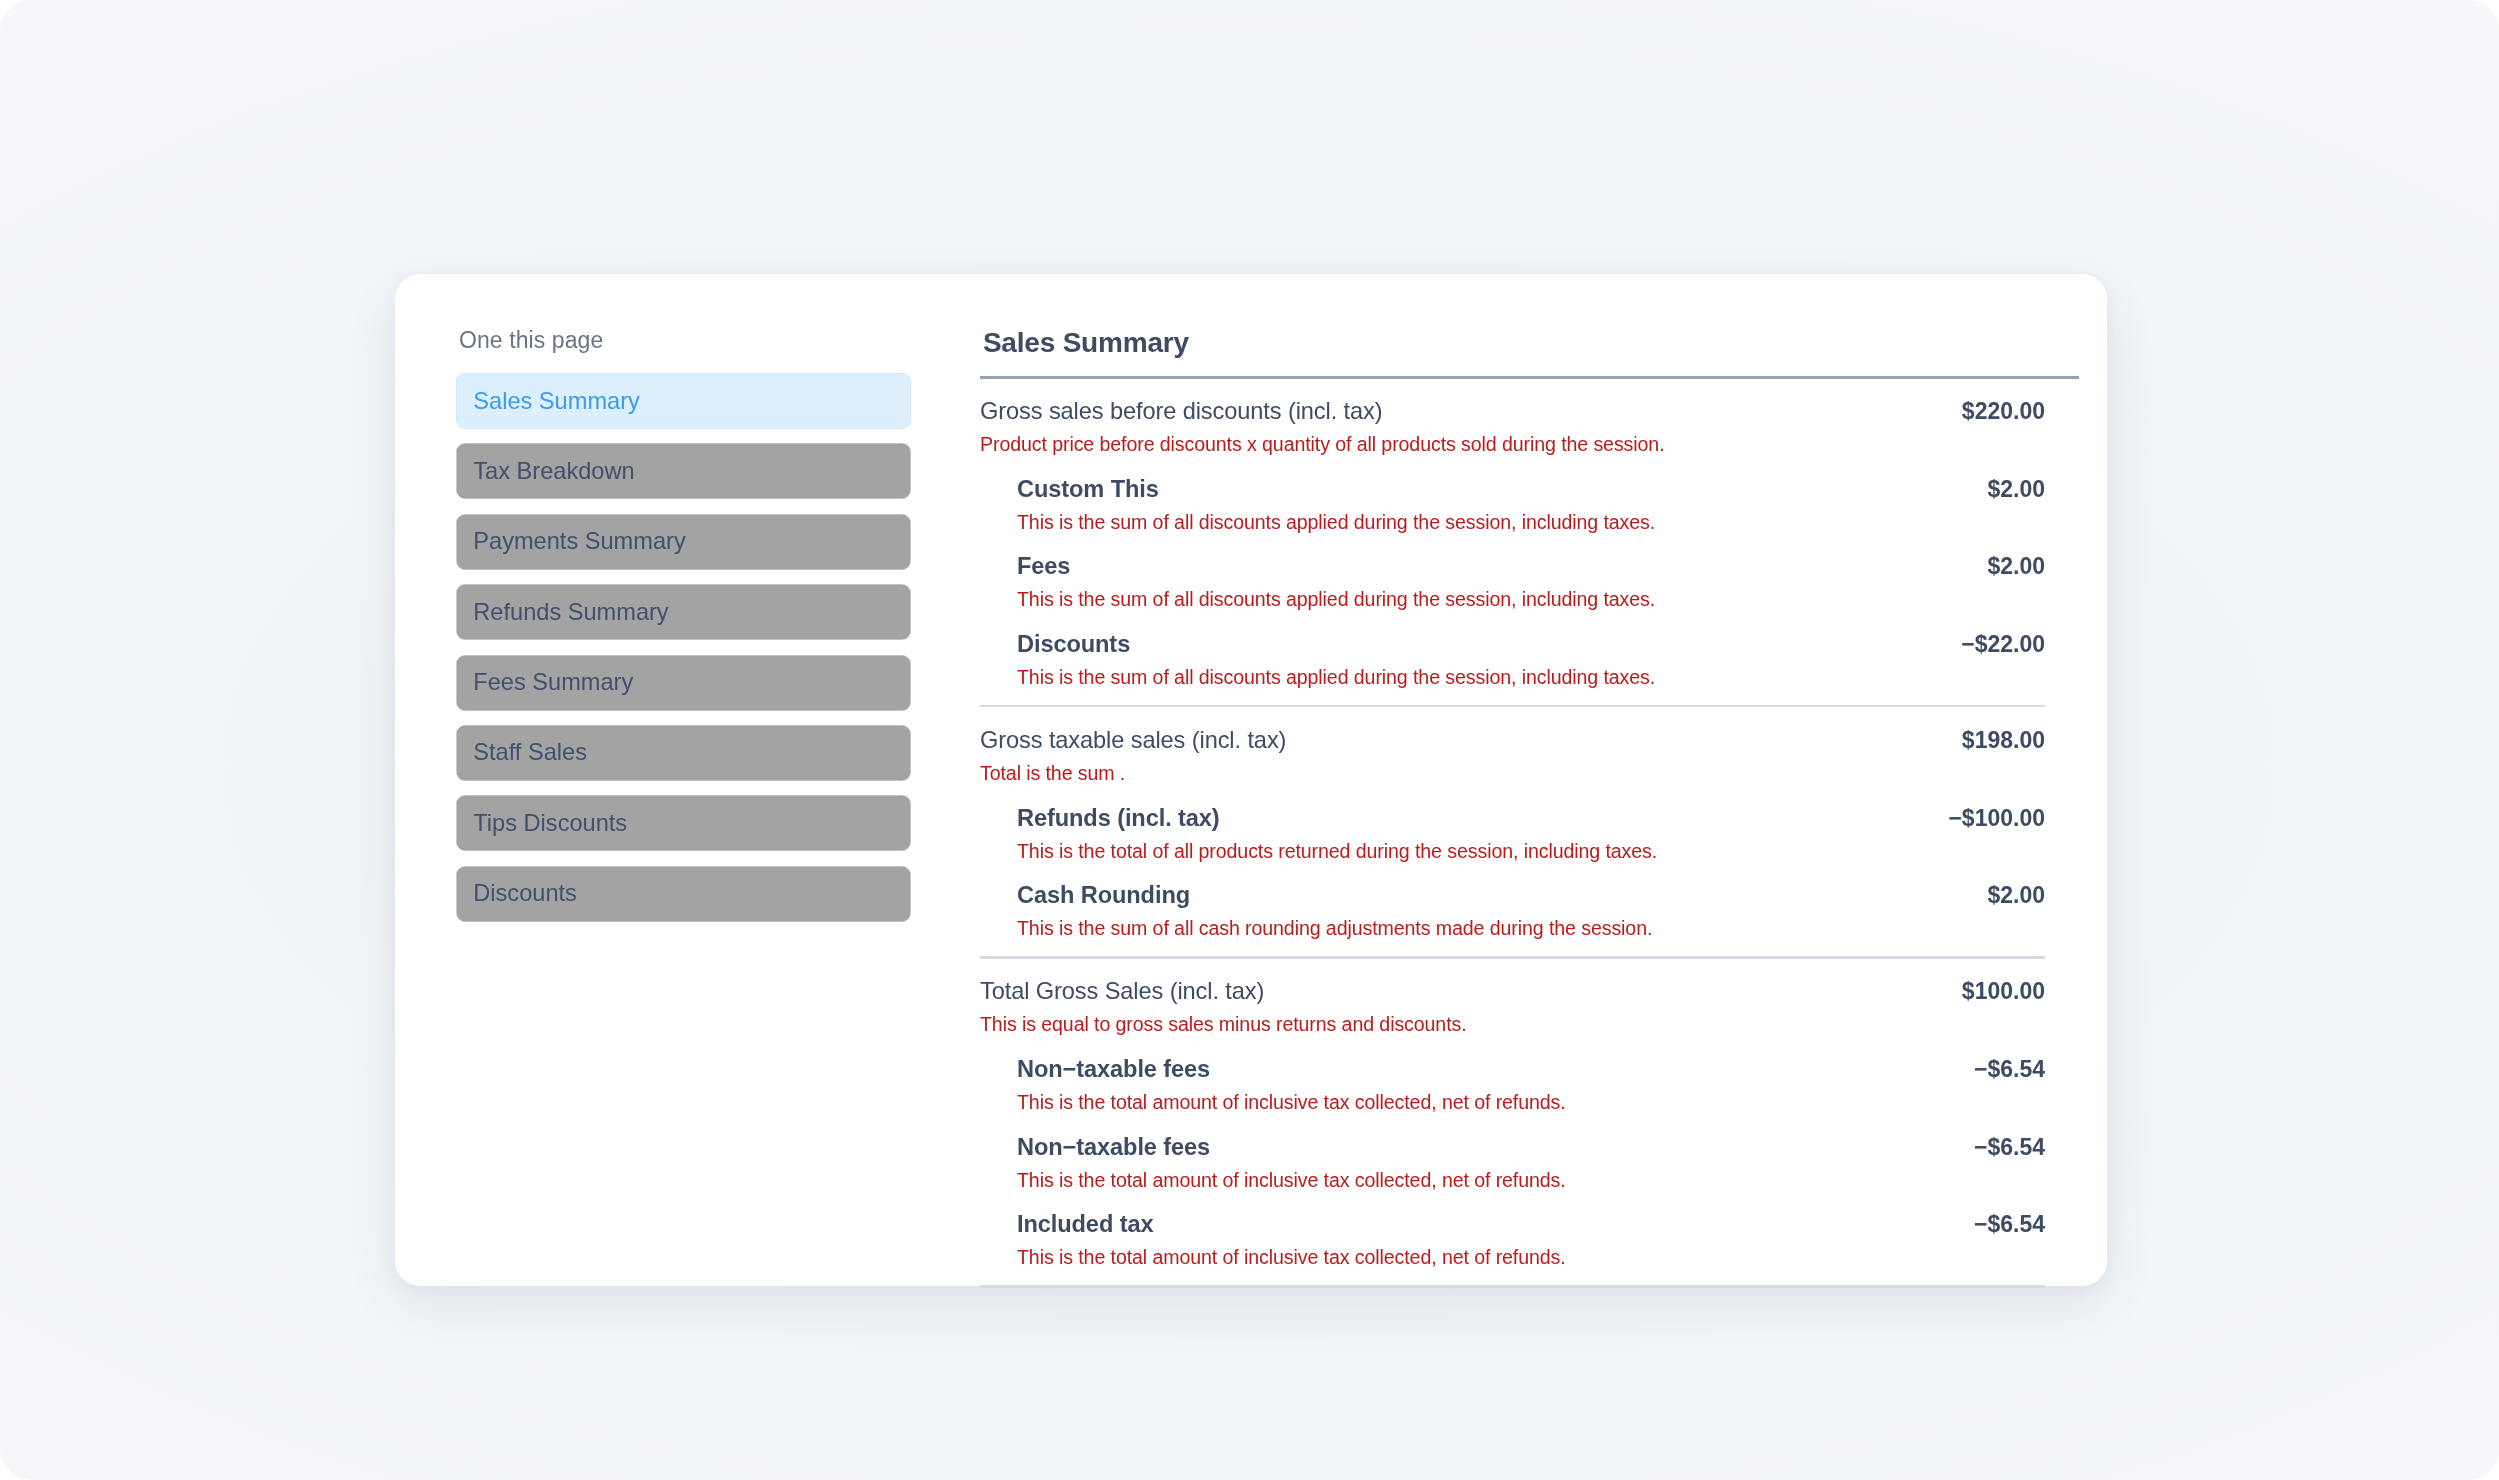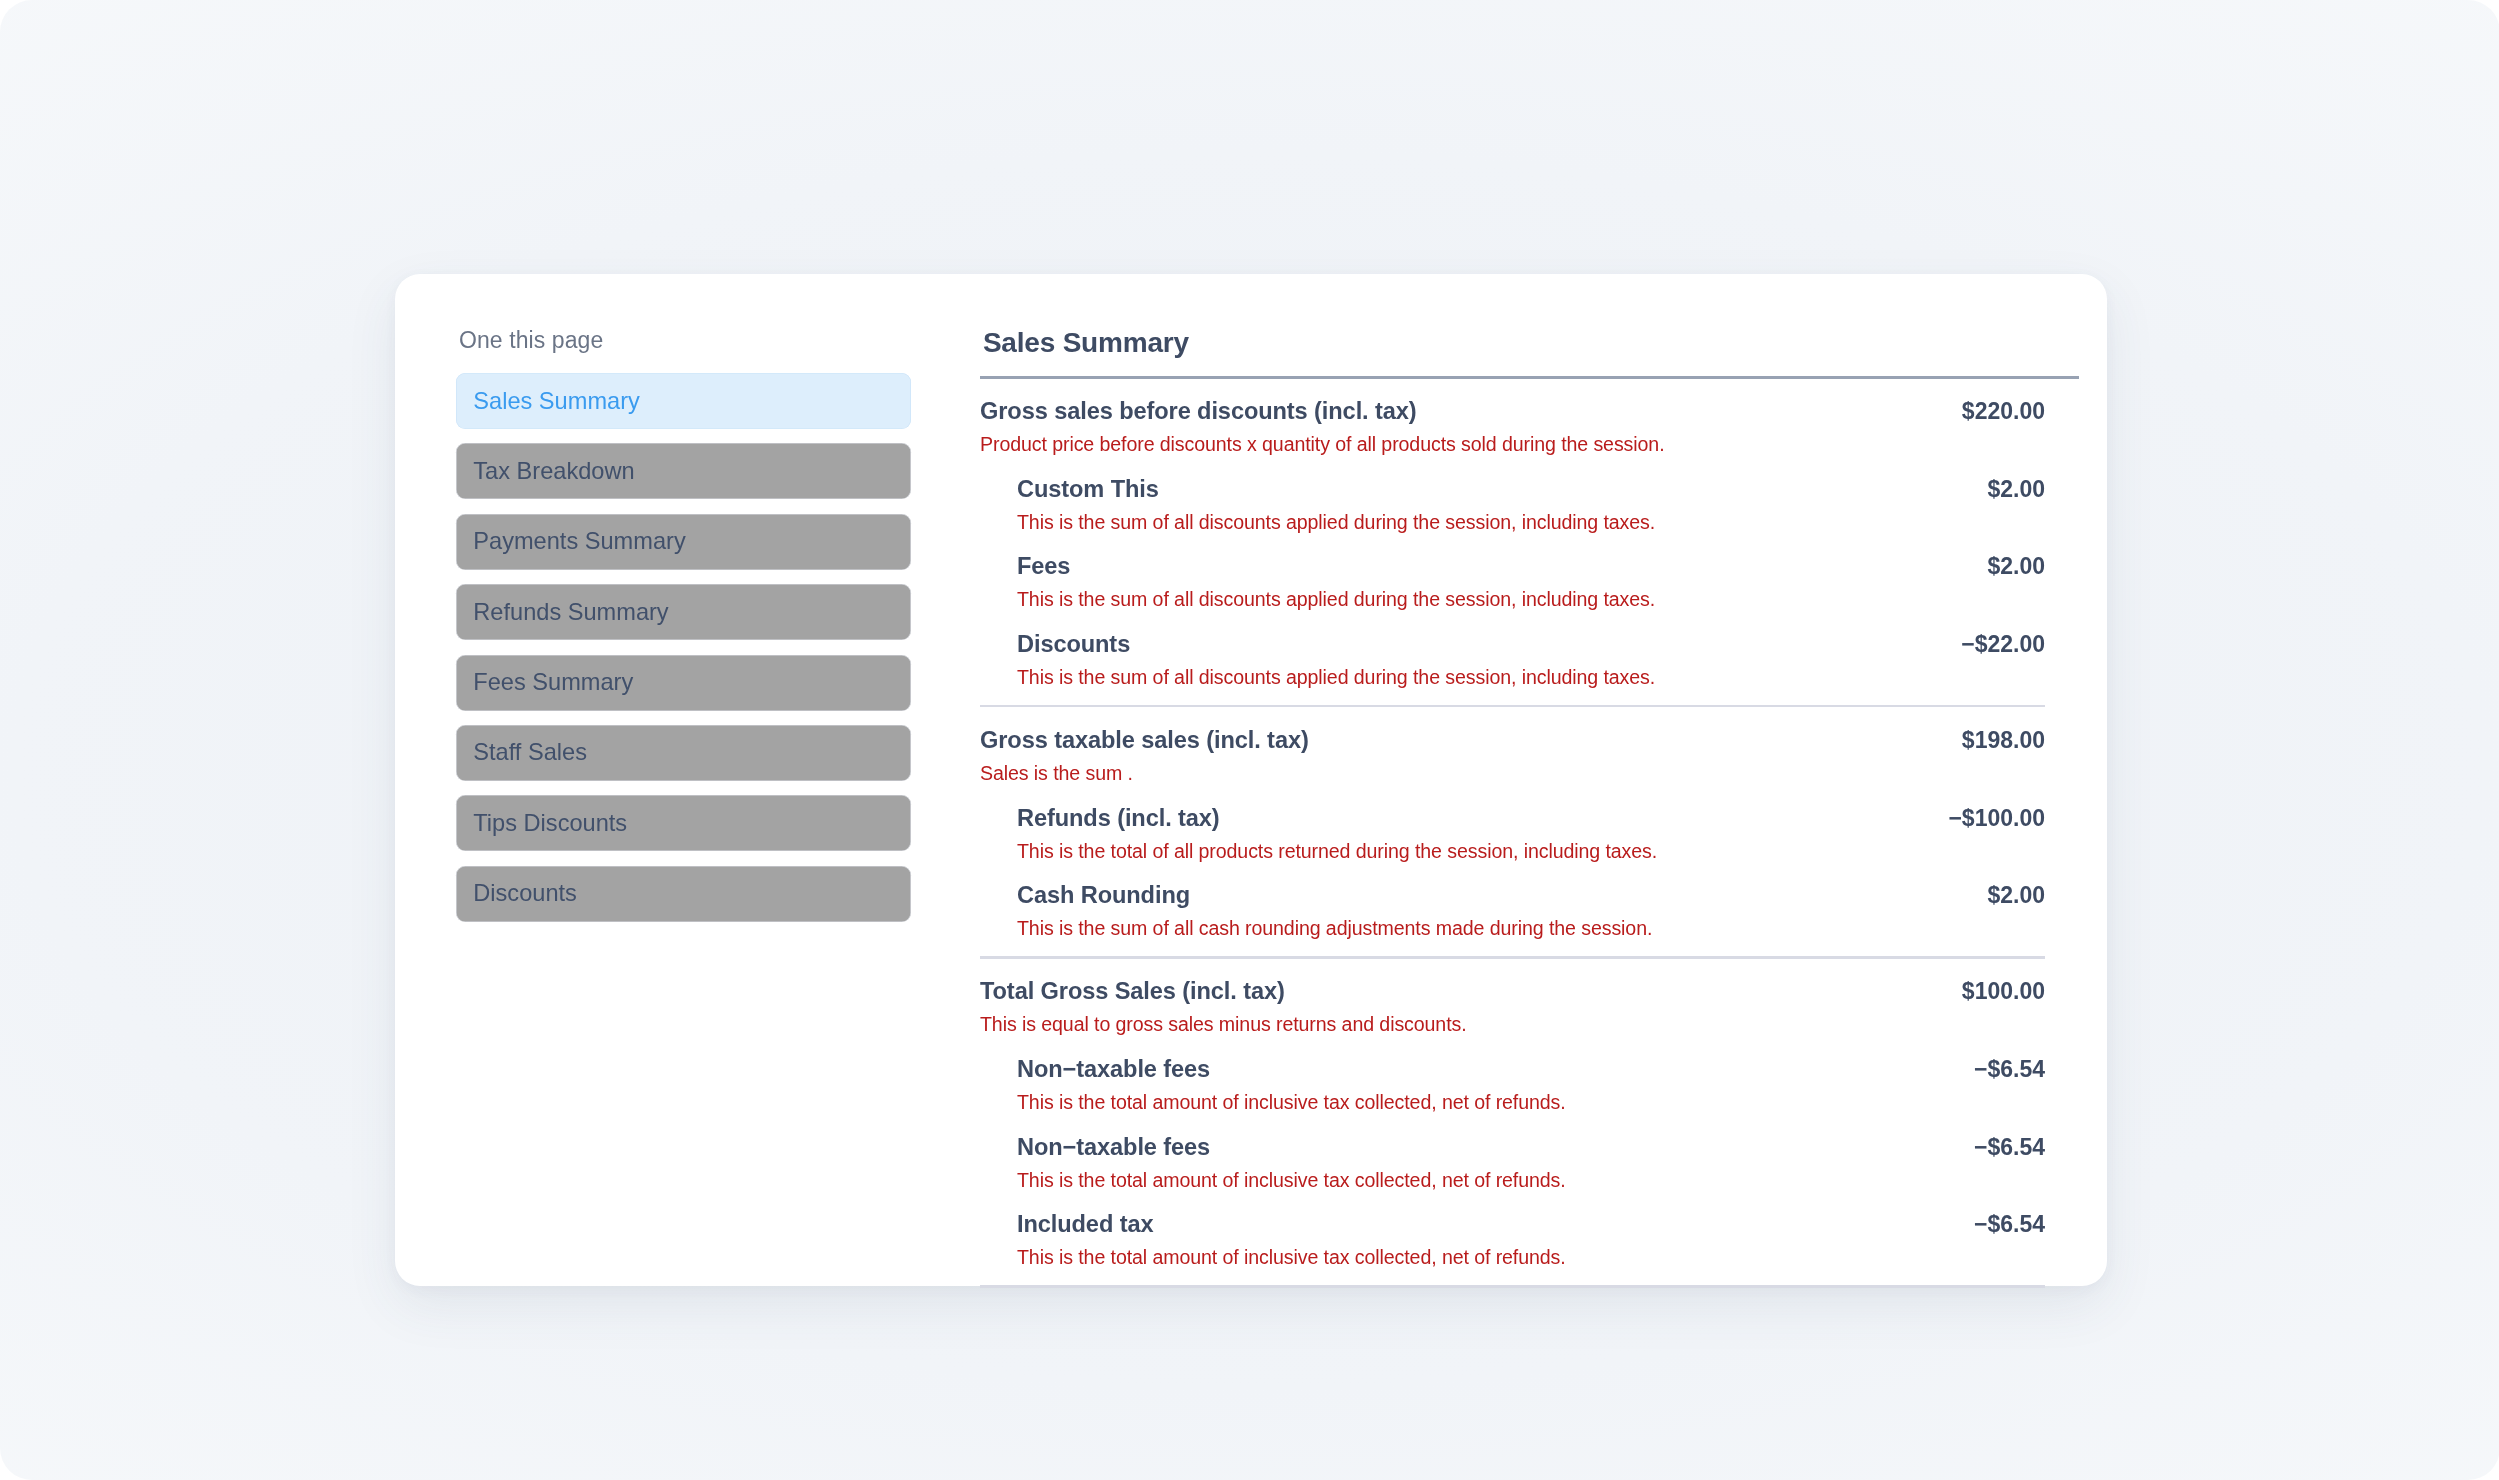--- a/index.html
+++ b/index.html
@@ -110,21 +110,21 @@
   .row {
     display: flex;
     justify-content: space-between;
     align-items: baseline;
     padding-top: 19.6px;
   }
   .row.sub { padding-left: 37px; }
 
   .row-label {
     font-size: 23.6px;
-    font-weight: bold;
+    font-weight: normal;
     color: #3e4b63;
     letter-spacing: -0.1px;
   }
   .row.sub .row-label { font-weight: bold; }
 
   .row-amount {
     font-size: 23px;
     font-weight: bold;
     color: #3e4b63;
     white-space: nowrap;
@@ -200,21 +200,21 @@
               <span class="row-amount">−$22.00</span>
             </div>
             <div class="row-desc sub">This is the sum of all discounts applied during the session, including taxes.</div>
           </div>
           <div class="group-rule"></div>
           <div class="group">
             <div class="row">
               <span class="row-label">Gross taxable sales (incl. tax)</span>
               <span class="row-amount">$198.00</span>
             </div>
-            <div class="row-desc">Sales is the sum .</div>
+            <div class="row-desc">Total is the sum .</div>
             <div class="row sub">
               <span class="row-label">Refunds (incl. tax)</span>
               <span class="row-amount">−$100.00</span>
             </div>
             <div class="row-desc sub">This is the total of all products returned during the session, including taxes.</div>
             <div class="row sub">
               <span class="row-label">Cash Rounding</span>
               <span class="row-amount">$2.00</span>
             </div>
             <div class="row-desc sub">This is the sum of all cash rounding adjustments made during the session.</div>

